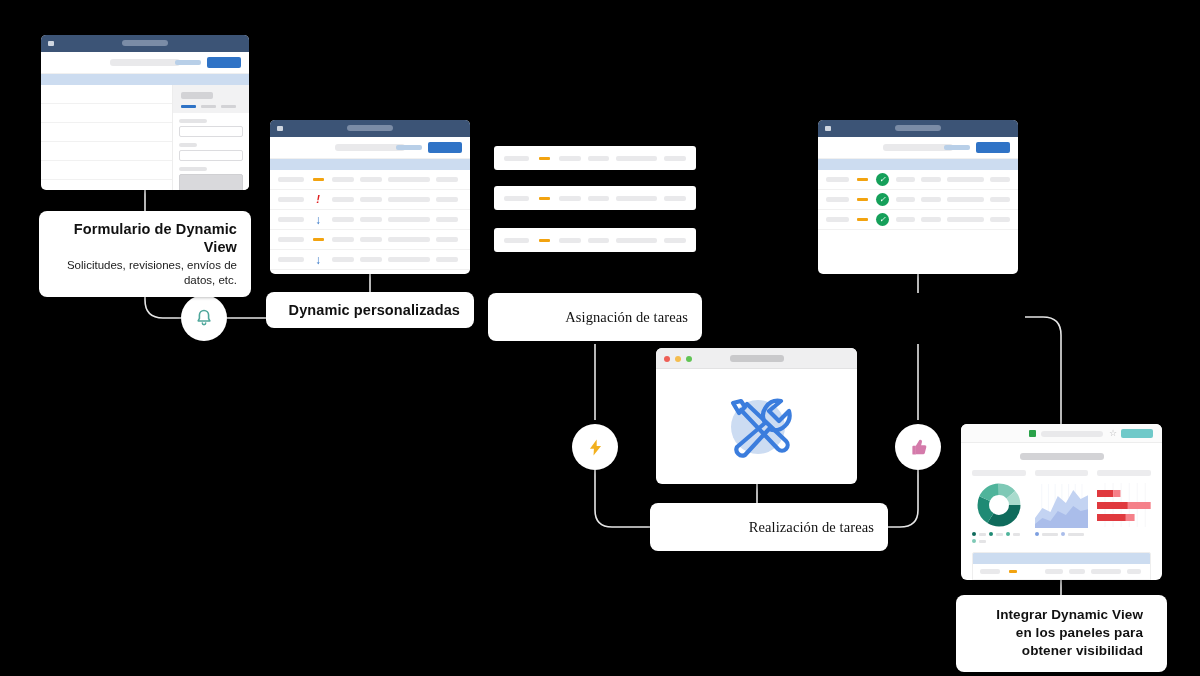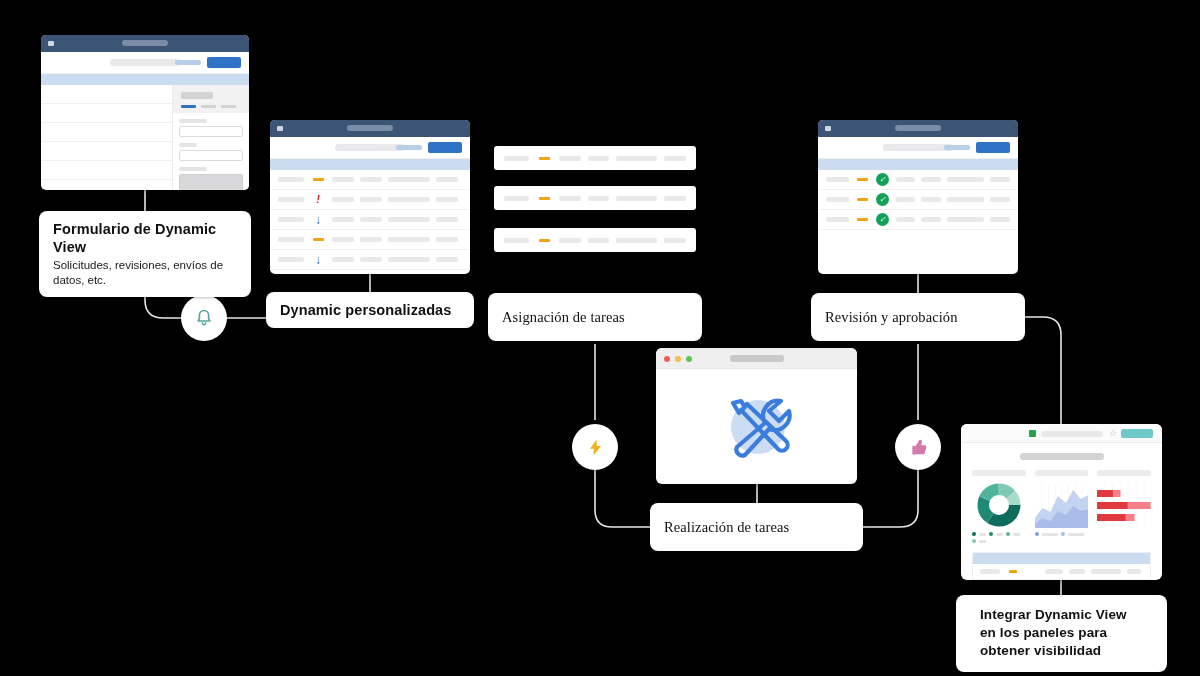--- a/index.html
+++ b/index.html
@@ -92,21 +92,21 @@
   .w-body { height: 46px; display: flex; align-items: center; justify-content: center; }
   .w-legend { display: flex; gap: 3px; margin-top: 4px; align-items: center; flex-wrap: wrap; }
   .lg-dot { width: 4px; height: 4px; border-radius: 50%; }
   .lg-bar { width: 12px; height: 3px; background: #e4e4e6; border-radius: 1px; }
   .dash-table { margin: 9px 11px 0; border: 1px solid #eee; border-radius: 2px; overflow: hidden; }
   .dt-head { height: 11px; background: #ccdcf0; }
   .dt-row { display: flex; align-items: center; height: 16px; gap: 6px; padding: 0 7px;
             border-bottom: 1px solid #f3f3f3; }
 
   
-  .callout { position: absolute; background: #fff; border-radius: 8px; text-align: left;
+  .callout { position: absolute; background: #fff; border-radius: 8px; text-align: right;
              color: #111; box-shadow: 0 1px 3px rgba(0,0,0,.25); padding: 9px 14px; }
   .callout .c-title { font-size: 14.5px; font-weight: bold; line-height: 1.25; letter-spacing: .1px; }
   .callout .c-sub { font-size: 11.5px; line-height: 1.3; margin-top: 2px; color: #1a1a1a; }
   .callout.single .c-title { font-weight: normal; font-size: 14.5px; font-family: Liberation Serif, serif; }
 
   
   .badge { position: absolute; width: 46px; height: 46px; border-radius: 50%; background: #fff;
            display: flex; align-items: center; justify-content: center;
            box-shadow: 0 1px 4px rgba(0,0,0,.25); }
 </style>
@@ -476,25 +476,22 @@
   </div>
 
   <div class="callout" style="left:266px; top:292px; width:208px;">
     <div class="c-title">Dynamic personalizadas</div>
   </div>
 
   <div class="callout single" style="left:488px; top:293px; width:214px; padding:15px 14px;">
     <div class="c-title">Asignación de tareas</div>
   </div>
 
-  <div class="callout single" style="left:811px; top:293px; width:214px; padding:15px 14px;">
-    <div class="c-title">Revisión y aprobación</div>
-  </div>
-
-  <div class="callout single" style="left:650px; top:503px; width:213px; padding:15px 14px;">
+
+  <div class="callout single" style="left:650px; top:503px; width:238px; padding:15px 14px;">
     <div class="c-title">Realización de tareas</div>
   </div>
 
   <div class="callout" style="left:956px; top:595px; width:211px; padding:11px 24px;">
     <div class="c-title" style="font-size:13.5px; line-height:1.35;">Integrar Dynamic View en los paneles para obtener visibilidad</div>
   </div>
 
 </div>
 
 </body></html>

